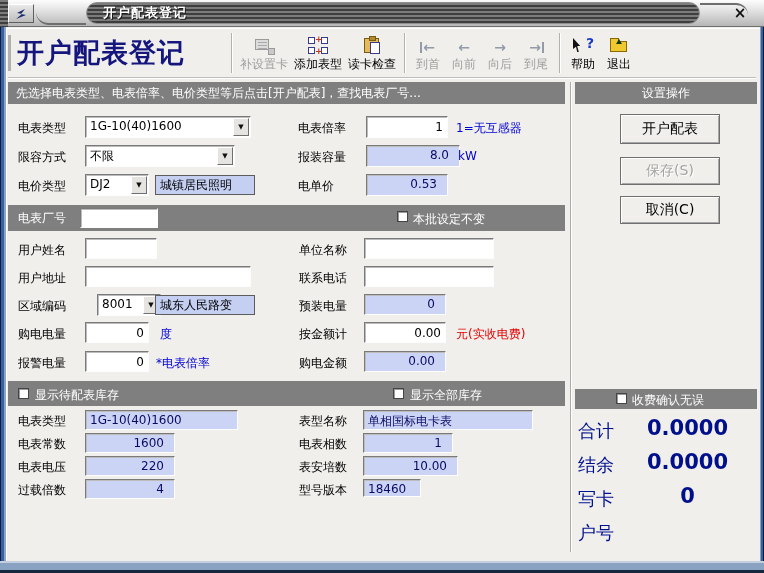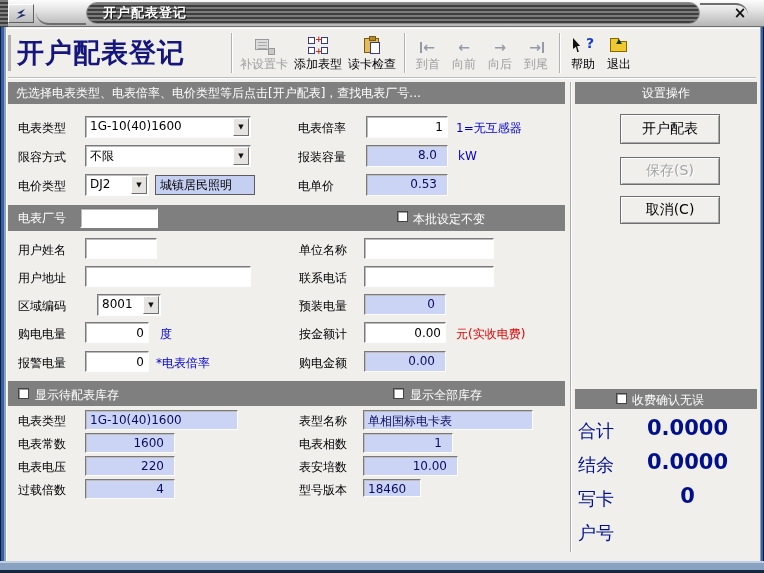--- a/index.html
+++ b/index.html
@@ -218,26 +218,26 @@
   <span class="lbl" style="left:18px;top:120px;">电表类型</span>
   <div class="combo sunk" style="left:85px;top:116px;width:166px;height:22px;">
     <span class="val">1G-10(40)1600</span>
     <span class="arrow"></span>
   </div>
   <span class="lbl" style="left:298px;top:120px;">电表倍率</span>
   <input class="ed num sunk" style="left: 366px; top: 116px; width: 82px; height: 22px;" value="1">
   <span class="hint" style="left:456px;top:120px;">1=无互感器</span>
 
   <span class="lbl" style="left:18px;top:149px;">限容方式</span>
-  <div class="combo sunk" style="left:85px;top:145px;width:166px;height:22px;">
+  <div class="combo sunk" style="left:85px;top:145px;width:150px;height:22px;">
     <span class="val">不限</span>
     <span class="arrow"></span>
   </div>
   <span class="lbl" style="left:298px;top:149px;">报装容量</span>
-  <div class="ro num sunk" style="left:366px;top:145px;width:82px;height:22px;">8.0</div>
+  <div class="ro num sunk" style="left:366px;top:145px;width:94px;height:22px;">8.0</div>
   <span class="hint" style="left:458px;top:149px;">kW</span>
 
   <span class="lbl" style="left:18px;top:178px;">电价类型</span>
   <div class="combo sunk" style="left:85px;top:174px;width:64px;height:22px;">
     <span class="val">DJ2</span>
     <span class="arrow"></span>
   </div>
   <div class="desc" style="left:155px;top:175px;width:100px;height:20px;">城镇居民照明</div>
   <span class="lbl" style="left:298px;top:178px;">电单价</span>
   <div class="ro num sunk" style="left:366px;top:174px;width:82px;height:22px;">0.53</div>
@@ -251,20 +251,21 @@
 
   <span class="lbl" style="left:18px;top:242px;">用户姓名</span>
   <input class="ed sunk" style="left: 85px; top: 238px; width: 72px; height: 21px;" value="">
   <span class="lbl" style="left:18px;top:270px;">用户地址</span>
   <input class="ed sunk" style="left: 85px; top: 266px; width: 166px; height: 21px;" value="">
   <span class="lbl" style="left:18px;top:298px;">区域编码</span>
   <div class="combo sunk" style="left:85px;top:294px;width:64px;height:22px;margin-left:12px;">
     <span class="val">8001</span>
     <span class="arrow"></span>
   </div>
+  <div class="desc" style="left:155px;top:295px;width:100px;height:20px;">城东人民路变</div>
   <span class="lbl" style="left:18px;top:326px;">购电电量</span>
   <input class="ed num sunk" style="left: 85px; top: 322px; width: 64px; height: 21px;" value="0">
   <span class="hint" style="left:160px;top:326px;">度</span>
   <span class="lbl" style="left:18px;top:355px;">报警电量</span>
   <input class="ed num sunk" style="left: 85px; top: 351px; width: 64px; height: 21px;" value="0">
   <span class="hint" style="left:156px;top:355px;">*电表倍率</span>
 
   <span class="lbl" style="left:299px;top:242px;">单位名称</span>
   <input class="ed sunk" style="left: 364px; top: 238px; width: 130px; height: 21px;" value="">
   <span class="lbl" style="left:299px;top:270px;">联系电话</span>

